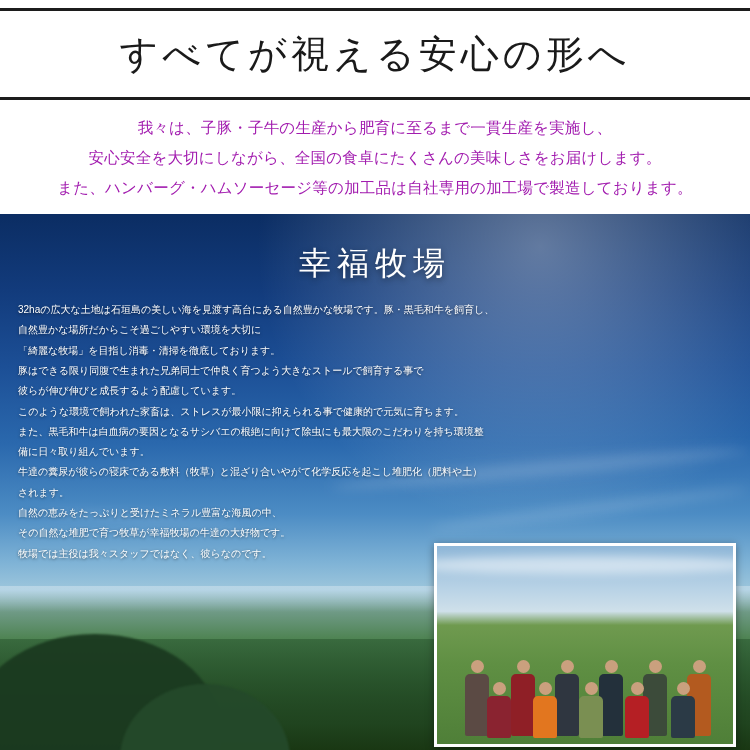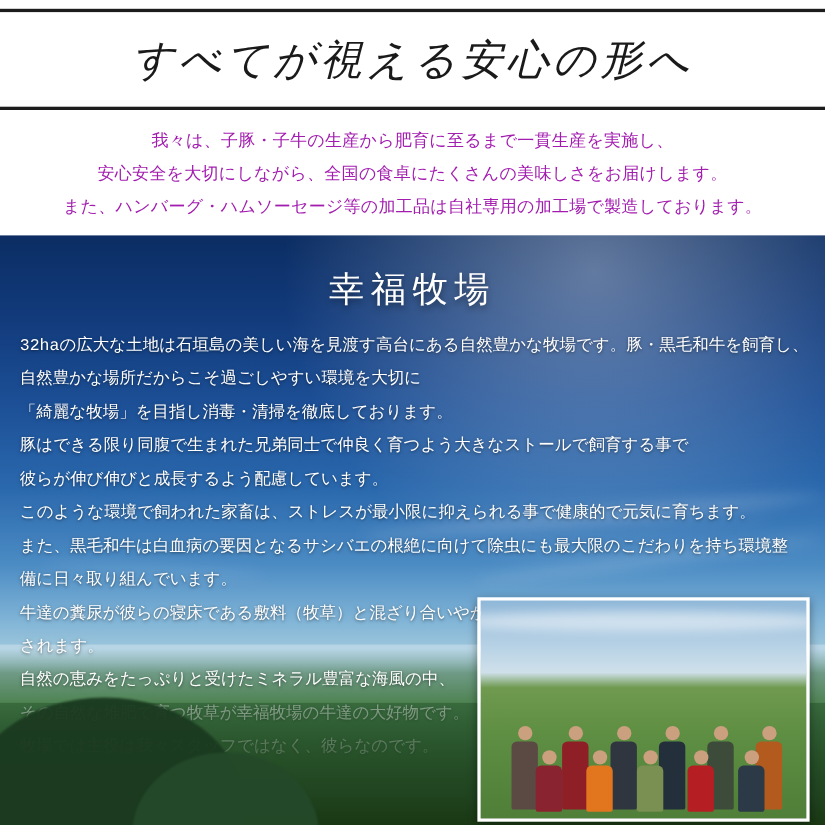--- a/index.html
+++ b/index.html
@@ -29,21 +29,20 @@
     display: flex;
     align-items: center;
     justify-content: center;
   }
   .header-title {
     font-family: "DejaVu Serif", serif;
     font-size: 38px;
     letter-spacing: 4px;
     color: #1a1a1a;
     white-space: nowrap;
-    font-style: italic;
   }
 
   
   .intro {
     padding: 16px 18px 14px 18px;
     text-align: center;
     color: #a21caf;
   }
   .intro p {
     margin: 0 0 6px 0;
@@ -109,22 +108,22 @@
     color: #ffffff;
     text-shadow: 0 2px 6px rgba(0,0,0,0.45);
   }
 
   .hero-body {
     position: absolute;
     top: 86px;
     left: 18px;
     width: 716px;
     color: #ffffff;
-    font-family: Liberation Mono, monospace;
-    font-size: 15px;
+    font-family: Liberation Sans, sans-serif;
+    font-size: 10px;
     line-height: 2.03;
     text-shadow: 0 1px 3px rgba(0,0,0,0.55);
   }
   .hero-body p { margin: 0; white-space: nowrap; }
 
   
   .tree {
     position: absolute;
     background: #1f3f23;
     border-radius: 50% 50% 45% 45%;

